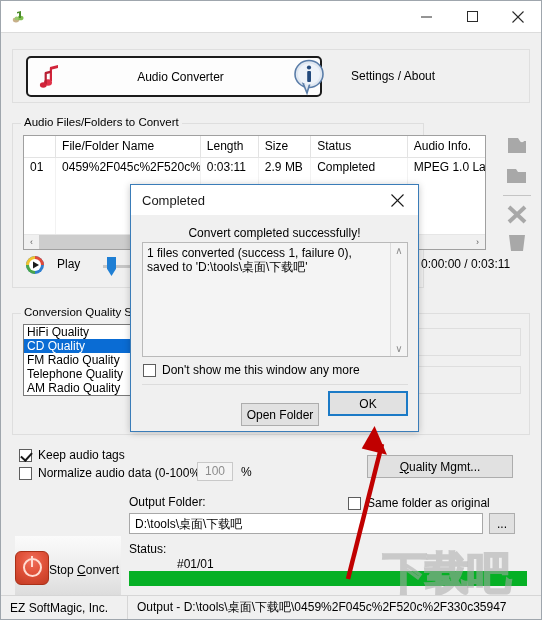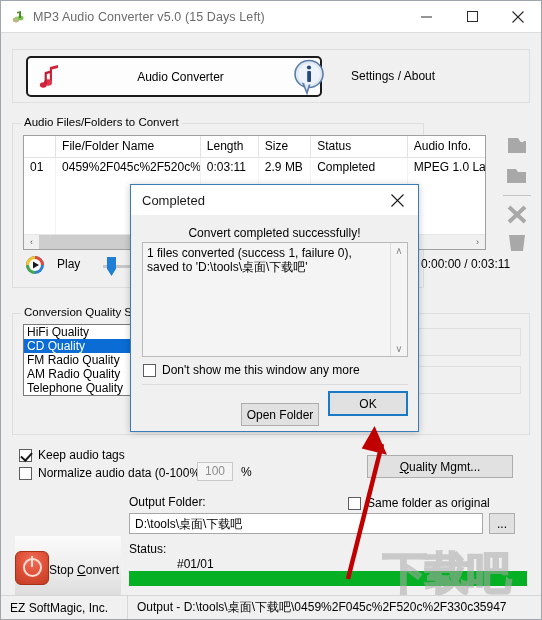--- a/index.html
+++ b/index.html
@@ -306,21 +306,20 @@
 
   <div class="titlebar">
     <div class="title-icon">
       <svg width="16" height="16" viewBox="0 0 16 16">
         <ellipse cx="6" cy="11" rx="3.2" ry="2.4" fill="#c8b08a"></ellipse>
         <ellipse cx="10.5" cy="9" rx="3" ry="2.3" fill="#7fbf4f"></ellipse>
         <path d="M7 3 L11 2 L11 9 L9 9 L9 4 L7 4.6 Z" fill="#4a8b2a"></path>
         <circle cx="6.6" cy="9.4" r="1.9" fill="#9ac96e"></circle>
       </svg>
     </div>
-    <div class="title-text">MP3 Audio Converter v5.0 (15 Days Left)</div>
     <div class="win-btns">
       <div class="win-btn">
         <svg width="11" height="11" viewBox="0 0 11 11">
             <line x1="0" y1="6" x2="11" y2="6" stroke="#2b2b2b" stroke-width="1"></line>
           </svg>
       </div>
       <div class="win-btn">
         <svg width="11" height="11" viewBox="0 0 11 11">
             <rect x="0.5" y="0.5" width="10" height="10" fill="none" stroke="#2b2b2b" stroke-width="1"></rect>
           </svg>
@@ -458,22 +457,22 @@
     <div class="time-label">0:00:00 / 0:03:11</div>
   </div>
 
   <div class="group" id="quality-group">
     <div class="legend">Conversion Quality Sel</div>
 
     <div class="qlist">
       <div class="qitem">HiFi Quality</div>
       <div class="qitem sel">CD Quality</div>
       <div class="qitem">FM Radio Quality</div>
+      <div class="qitem">Telephone Quality</div>
       <div class="qitem">AM Radio Quality</div>
-      <div class="qitem">Telephone Quality</div>
     </div>
 
     <div class="sub-group" id="channel-group">
       <div class="legend">l</div>
       <div style="position:absolute;left:4px;top:6px;font-size:12px;color:#000;">o</div>
       <div class="radio" style="left:48px;top:5px;">
         <span class="dot"></span>
         <span>Mono</span>
       </div>
     </div>

